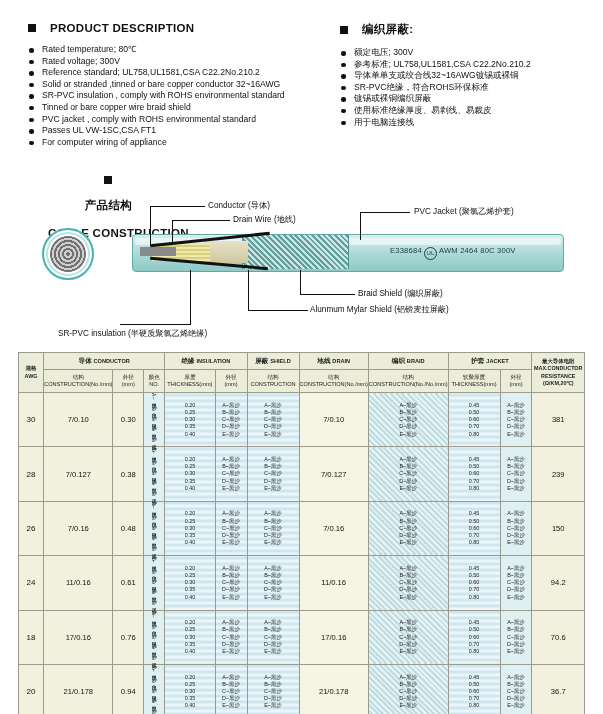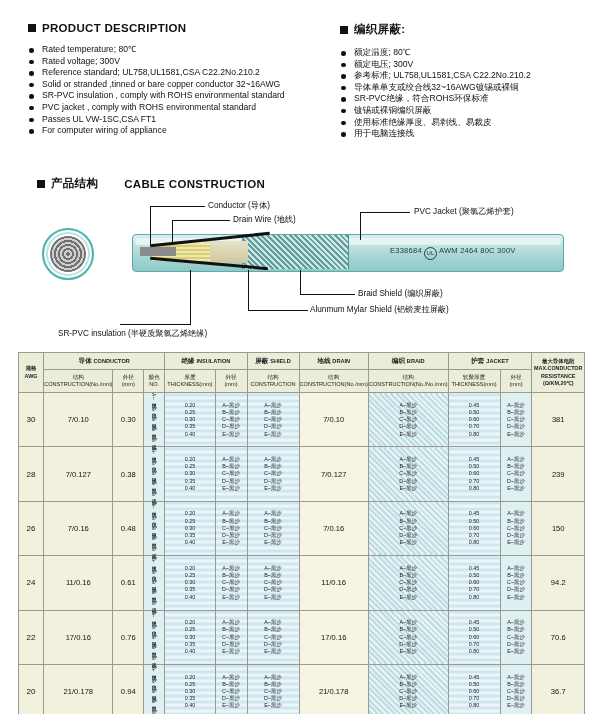--- a/index.html
+++ b/index.html
@@ -1,30 +1,30 @@
 <!DOCTYPE html>
 <html><head>
 <meta charset="utf-8">
 <style>
   html,body{margin:0;padding:0;background:#ffffff;}
   body{width:603px;height:714px;position:relative;font-family:"Liberation Sans",sans-serif;color:#111;}
   .page{position:relative;width:603px;height:714px;overflow:hidden;}
 
   
-  .sec-head{display:flex;align-items:center;gap:6px;font-size:11.5px;font-weight:bold;letter-spacing:.3px;}
+  .sec-head{display:flex;align-items:center;gap:14px;font-size:11.5px;font-weight:bold;letter-spacing:.3px;}
   .sq{width:8px;height:8px;background:#111;display:inline-block;}
   .desc-col{position:absolute;top:22px;}
   .col-left{left:28px;width:280px;}
   .col-right{left:340px;width:250px;}
   ul.bul{list-style:none;margin:10px 0 0 0;padding:0;}
   ul.bul li{position:relative;padding-left:14px;font-size:8.6px;line-height:11.6px;color:#111;white-space:nowrap;}
   ul.bul li:before{content:"";position:absolute;left:1px;top:4px;width:4.5px;height:4.5px;border-radius:50%;background:#111;}
 
   
-  .constr-head{position:absolute;left:37px;top:176px;}
+  .constr-head{position:absolute;left:28px;top:176px;flex-direction:column;}
   .constr-head .cn{font-size:11.5px;font-weight:bold;}
   .constr-head .en{font-size:11.5px;font-weight:bold;margin-left:20px;}
 
   .diagram{position:absolute;left:0;top:192px;width:603px;height:148px;}
   .lbl{position:absolute;font-size:8.2px;white-space:nowrap;color:#111;}
   .ln{position:absolute;background:#111;}
 
   
   .xsec{position:absolute;left:42px;top:36px;width:48px;height:48px;border-radius:50%;
         background:#ffffff;border:2px solid #49b3b0;box-shadow:inset 0 0 0 2px #ffffff, inset 0 0 0 4px #b9e4e2;}
@@ -78,33 +78,33 @@
     <div class="sec-head">
       <span class="sq"></span>
       <span>PRODUCT DESCRIPTION</span>
     </div>
     <ul class="bul">
       <li>Rated temperature; 80℃</li>
       <li>Rated voltage; 300V</li>
       <li>Reference standard; UL758,UL1581,CSA C22.2No.210.2</li>
       <li>Solid or stranded ,tinned or bare copper conductor 32~16AWG</li>
       <li>SR-PVC insulation , comply with ROHS environmental standard</li>
+      <li>Tinned or bare copper wire braid shield</li>
       <li>PVC jacket , comply with ROHS environmental standard</li>
       <li>Passes UL VW-1SC,CSA FT1</li>
       <li>For computer wiring of appliance</li>
     </ul>
   </div>
 
   <div class="desc-col col-right">
     <div class="sec-head">
       <span class="sq"></span>
       <span>编织屏蔽:</span>
     </div>
     <ul class="bul">
-      <li>额定温度; 80℃</li>
       <li>额定电压; 300V</li>
       <li>参考标准; UL758,UL1581,CSA C22.2No.210.2</li>
       <li>导体单单支或绞合线32~16AWG镀锡或裸铜</li>
       <li>SR-PVC绝缘，符合ROHS环保标准</li>
       <li>镀锡或裸铜编织屏蔽</li>
       <li>使用标准绝缘厚度、易剥线、易裁皮</li>
       <li>用于电脑连接线</li>
     </ul>
   </div>
 
@@ -334,21 +334,21 @@
           </td>
           <td class="c-jacket hatch-ins">
             <div class="stack">0.45<br>0.50<br>0.60<br>0.70<br>0.80</div>
           </td>
           <td class="c-jacket">
             <div class="stack">A~黑沙<br>B~黑沙<br>C~黑沙<br>D~黑沙<br>E~黑沙</div>
           </td>
           <td class="c-cap">94.2</td>
         </tr>
         <tr class="rowh">
-          <td class="c-awg">22</td>
+          <td class="c-awg">18</td>
           <td class="c-cond">17/0.16</td>
           <td class="c-cond">0.76</td>
           <td class="c-ins"><span class="stackv">A~黑沙 B~黑沙 C~黑沙 D~黑沙 E~黑沙</span></td>
           <td class="c-ins hatch-ins">
             <div class="stack">0.20<br>0.25<br>0.30<br>0.35<br>0.40</div>
           </td>
           <td class="c-ins hatch-ins">
             <div class="stack">A~黑沙<br>B~黑沙<br>C~黑沙<br>D~黑沙<br>E~黑沙</div>
           </td>
           <td class="c-shield hatch-ins">

